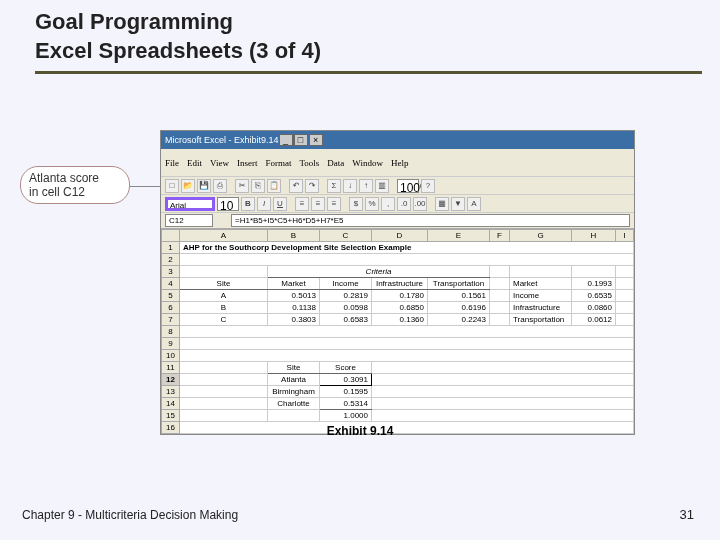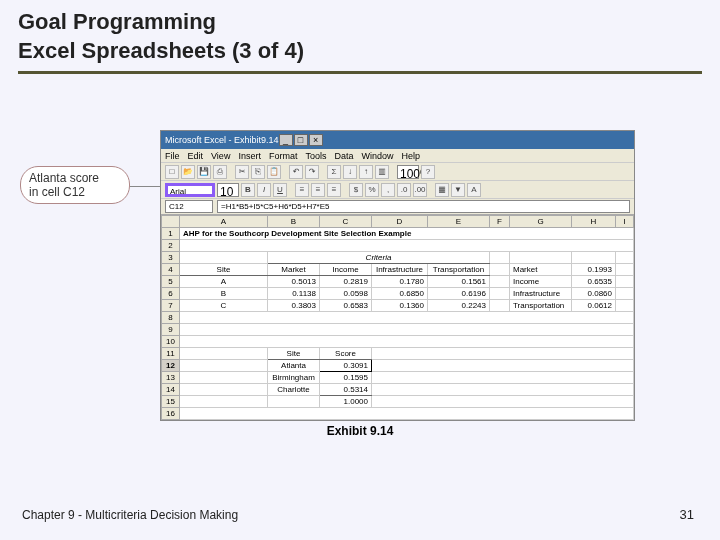--- a/index.html
+++ b/index.html
@@ -1,41 +1,41 @@
 <!DOCTYPE html>
 <html><head>
 <meta charset="utf-8">
 <style>
   * { box-sizing: border-box; margin: 0; padding: 0; }
   body { width: 720px; height: 540px; background: #f4f4fc; font-family: Arial, sans-serif; overflow: hidden; position: relative; }
-  .slide { width: 720px; height: 540px; position: relative; padding: 8px 18px 0 18px; }
+  .slide { width: 720px; height: 540px; position: relative; padding: 8px 18px 0 35px; }
   .title { font-size: 22px; font-weight: bold; color: #222; line-height: 1.3; }
   .rule { border: none; border-top: 3px solid #555533; margin-top: 6px; }
   .content-area { position: absolute; left: 0; right: 0; top: 130px; background: #fff; padding: 0; }
   .callout {
     position: absolute; left: 20px; top: 36px; width: 110px; height: 38px;
     border: 1px solid #b08888; border-radius: 18px; background: #fff;
     font-size: 12px; color: #333; padding: 4px 8px; line-height: 1.2;
   }
   .callout-line { position: absolute; left: 130px; top: 56px; width: 30px; height: 1px; background: #888; }
   .excel-window {
     position: absolute; left: 160px; top: 0; width: 475px;
     border: 1px solid #888; background: #ece9d8; font-size: 9px;
   }
   .ew-titlebar { background: #3a6ea5; color: #fff; padding: 2px 4px; display: flex; justify-content: flex-start; align-items: center; height: 18px; font-size: 9px; }
   .ew-titlebar .win-btns { display: flex; gap: 1px; }
   .ew-titlebar .win-btn { width: 14px; height: 12px; background: #ccc; border: 1px solid #666; color: #000; font-size: 9px; line-height: 10px; text-align: center; }
-  .ew-menubar { background: #ece9d8; padding: 2px 4px; display: flex; gap: 8px; font-size: 9px; border-bottom: 1px solid #ccc; height: 14px; align-items: center; }
+  .ew-menubar { background: #ece9d8; padding: 2px 4px; display: flex; gap: 8px; font-size: 9px; border-bottom: 1px solid #ccc; height: 28px; align-items: center; font-family: Liberation Serif, serif; }
   .ew-menubar span { color: #000; }
   .ew-toolbar { background: #ece9d8; padding: 2px 4px; display: flex; gap: 2px; border-bottom: 1px solid #ccc; height: 18px; align-items: center; }
   .ew-toolbar .tbtn { width: 14px; height: 14px; background: #f0f0f0; border: 1px solid #bbb; font-size: 8px; text-align: center; line-height: 12px; color: #444; }
   .ew-toolbar .tsep { width: 4px; }
   .ew-toolbar .font-box { width: 50px; height: 14px; border: 3px solid #8b5cf6; background: #fff; font-size: 8px; padding: 1px 2px; }
   .ew-toolbar .size-box { width: 22px; height: 14px; border: 1px solid #888; background: #fff; font-size: 12px; padding: 1px 2px; }
-  .ew-formula { background: #ece9d8; padding: 2px 4px; display: flex; gap: 4px; border-bottom: 1px solid #aaa; height: 16px; align-items: center; }
+  .ew-formula { background: #ece9d8; padding: 2px 4px; display: flex; gap: 18px; border-bottom: 1px solid #aaa; height: 16px; align-items: center; }
   .ew-formula .cell-ref { width: 48px; height: 13px; background: #fff; border: 1px solid #888; font-size: 8px; padding: 1px 3px; }
   .ew-formula .fx-box { flex: 1; height: 13px; background: #fff; border: 1px solid #888; font-size: 8px; padding: 1px 3px; color: #000; }
   .ew-grid { background: #fff; }
   .ew-grid table { border-collapse: collapse; width: 100%; }
   .ew-grid th { background: #ece9d8; border: 1px solid #aaa; font-size: 8px; font-weight: normal; padding: 1px 2px; height: 12px; text-align: center; }
   .ew-grid td { border: 1px solid #ccc; font-size: 8px; padding: 1px 3px; height: 11px; text-align: right; }
   .ew-grid .rowhdr { background: #ece9d8; border: 1px solid #aaa; text-align: center; width: 18px; }
   .ew-grid .rowhdr.sel { background: #d4d0c8; font-weight: bold; }
   .ew-grid .tl { text-align: left; }
   .ew-grid .tc { text-align: center; }

